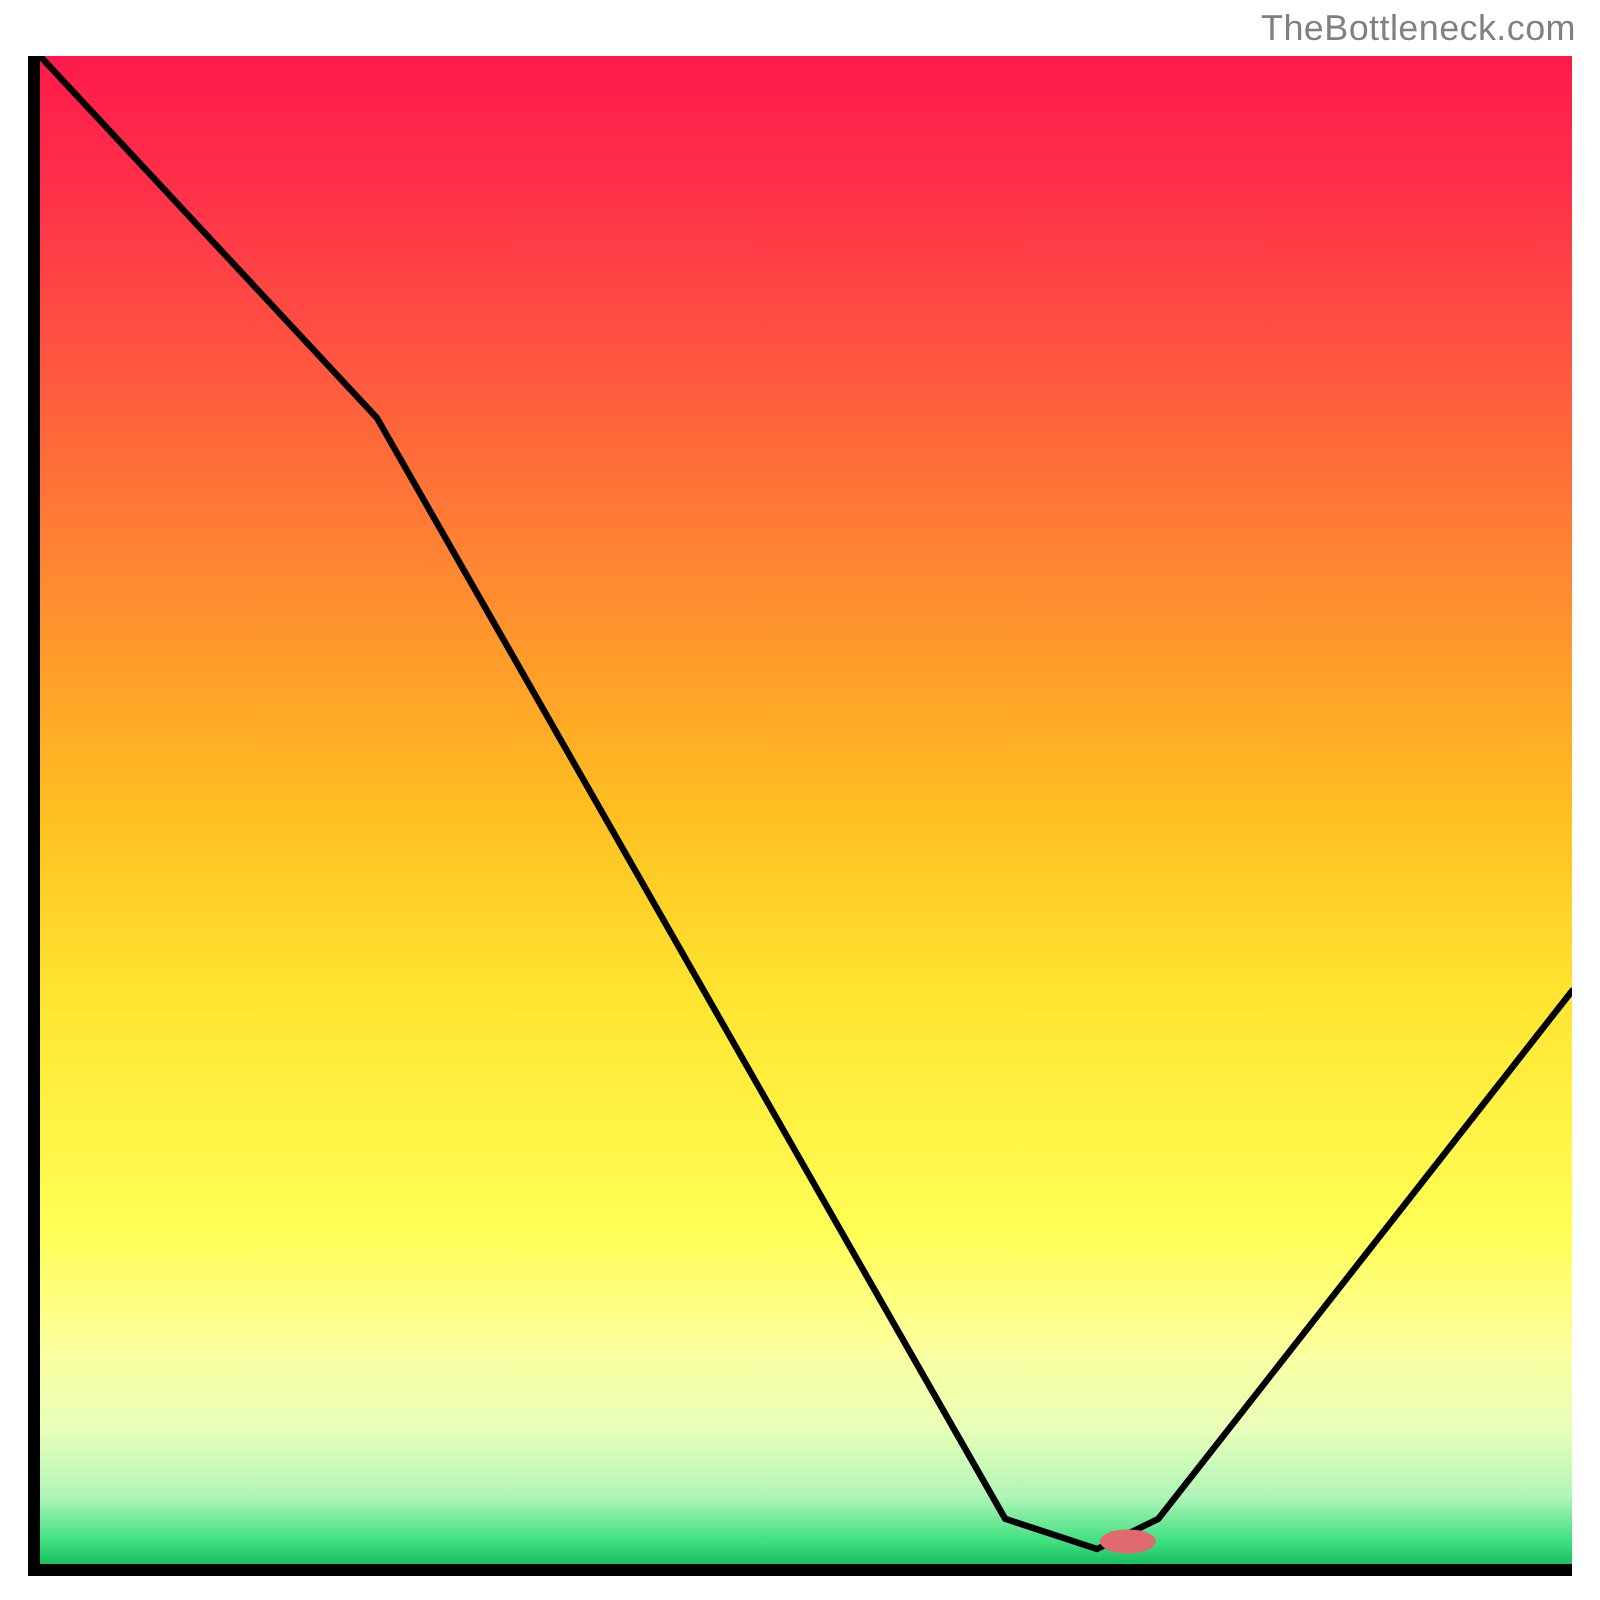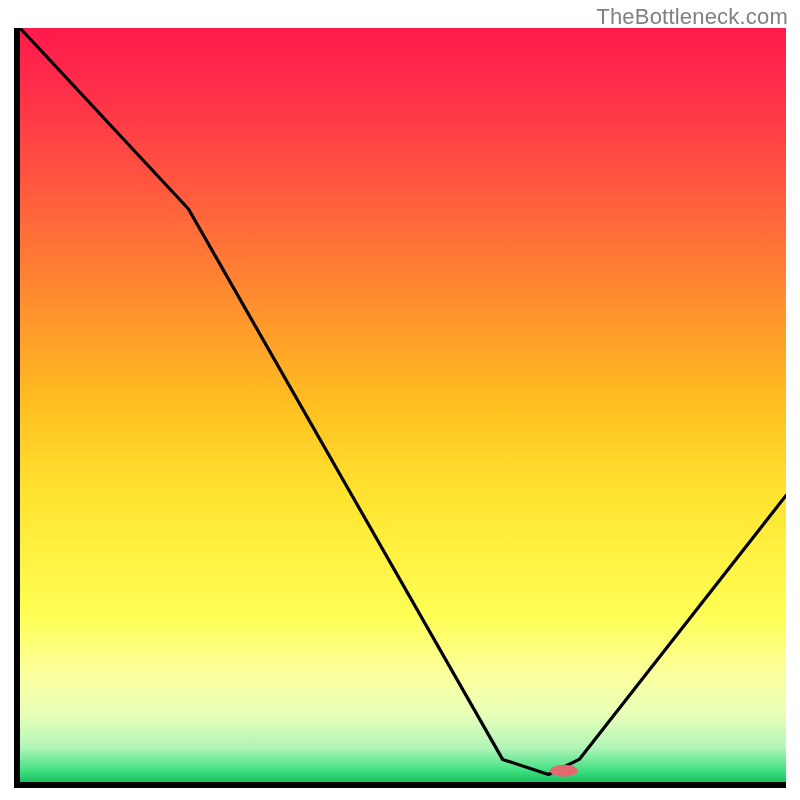--- a/index.html
+++ b/index.html
@@ -8,21 +8,21 @@
     width: 800px;
     height: 800px;
     background: #fff;
     font-family: Arial, Helvetica, sans-serif;
     position: relative;
   }
   .watermark {
     position: absolute;
     top: 4px;
     right: 12px;
-    font-size: 22px;
+    font-size: 18px;
     color: #808080;
     font-weight: 400;
     letter-spacing: 0.2px;
   }
   .plot-frame {
     position: absolute;
     top: 28px;
     left: 14px;
     width: 772px;
     height: 760px;

